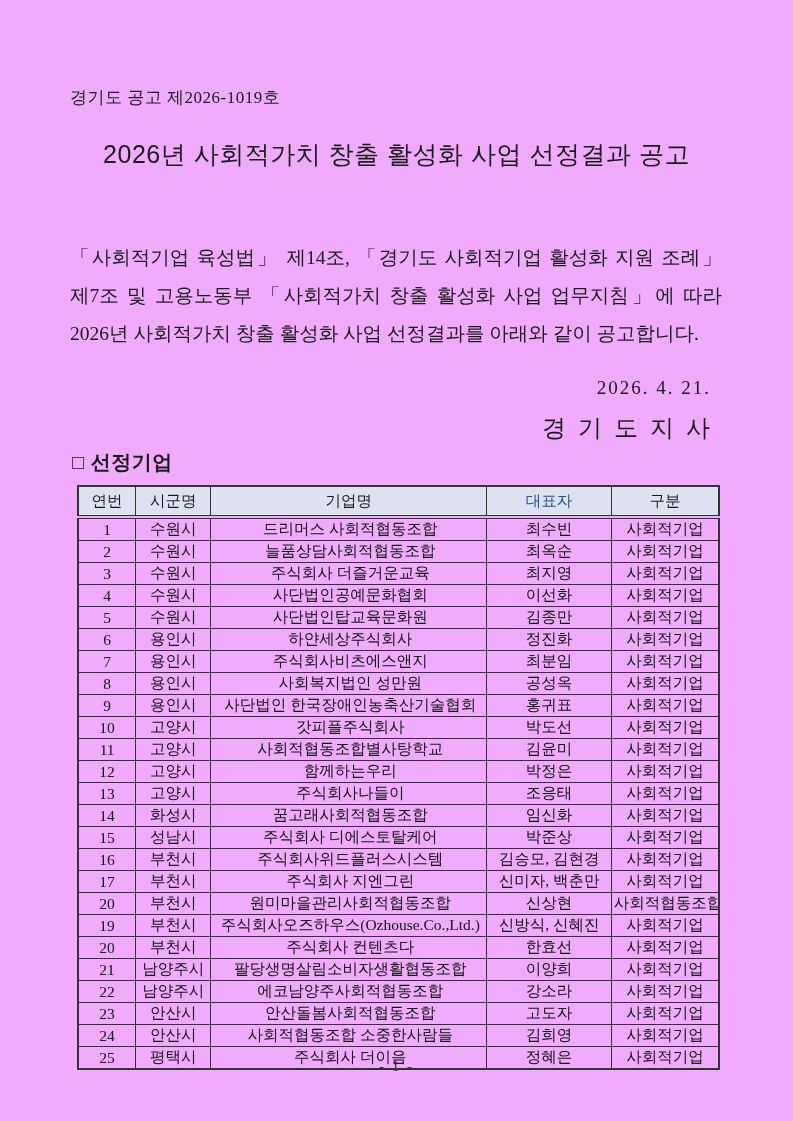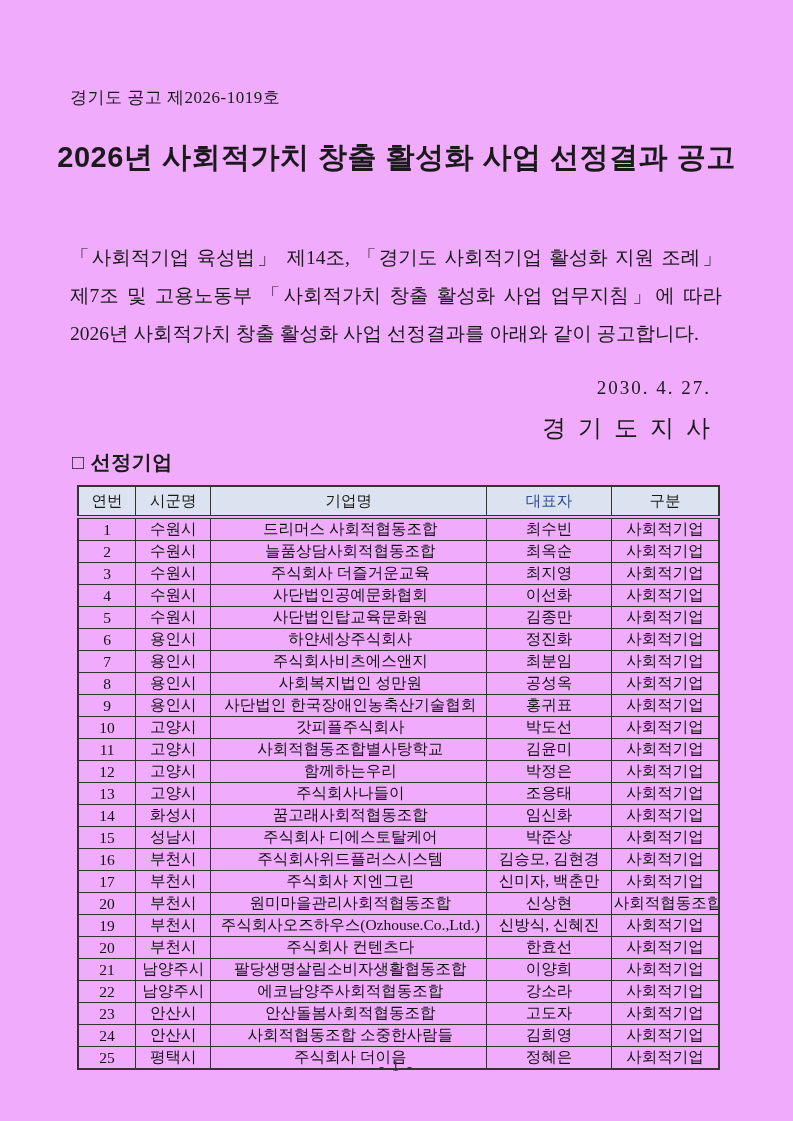--- a/index.html
+++ b/index.html
@@ -19,22 +19,22 @@
     font-size: 17px;
     letter-spacing: 0.5px;
   }
   .doc-title {
     position: absolute;
     top: 138px;
     left: 0;
     width: 100%;
     text-align: center;
     font-family: "Liberation Sans", sans-serif;
-    font-weight: bold;
-    font-size: 29px;
+    font-weight: normal;
+    font-size: 25px;
     letter-spacing: 0.5px;
   }
   .body-paragraph {
     position: absolute;
     top: 228px;
     left: 70px;
     width: 652px;
     font-size: 19.5px;
     line-height: 38px;
     text-align: justify;
@@ -114,21 +114,21 @@
 <body>
 
 <div class="page">
 
   <div class="doc-number">경기도 공고 제2026-1019호</div>
 
   <div class="doc-title">2026년 사회적가치 창출 활성화 사업 선정결과 공고</div>
 
   <div class="body-paragraph">「사회적기업 육성법」 제14조, 「경기도 사회적기업 활성화 지원 조례」 제7조 및 고용노동부 「사회적가치 창출 활성화 사업 업무지침」에 따라 2026년 사회적가치 창출 활성화 사업 선정결과를 아래와 같이 공고합니다.</div>
 
-  <div class="date-line">2030. 4. 27.</div>
+  <div class="date-line">2026. 4. 21.</div>
 
   <div class="signer-line">경 기 도 지 사</div>
 
   <div class="section-heading">□ 선정기업</div>
 
   <table class="selection-table">
     <colgroup>
       <col style="width:9%">
       <col style="width:11.7%">
       <col style="width:43.1%">

